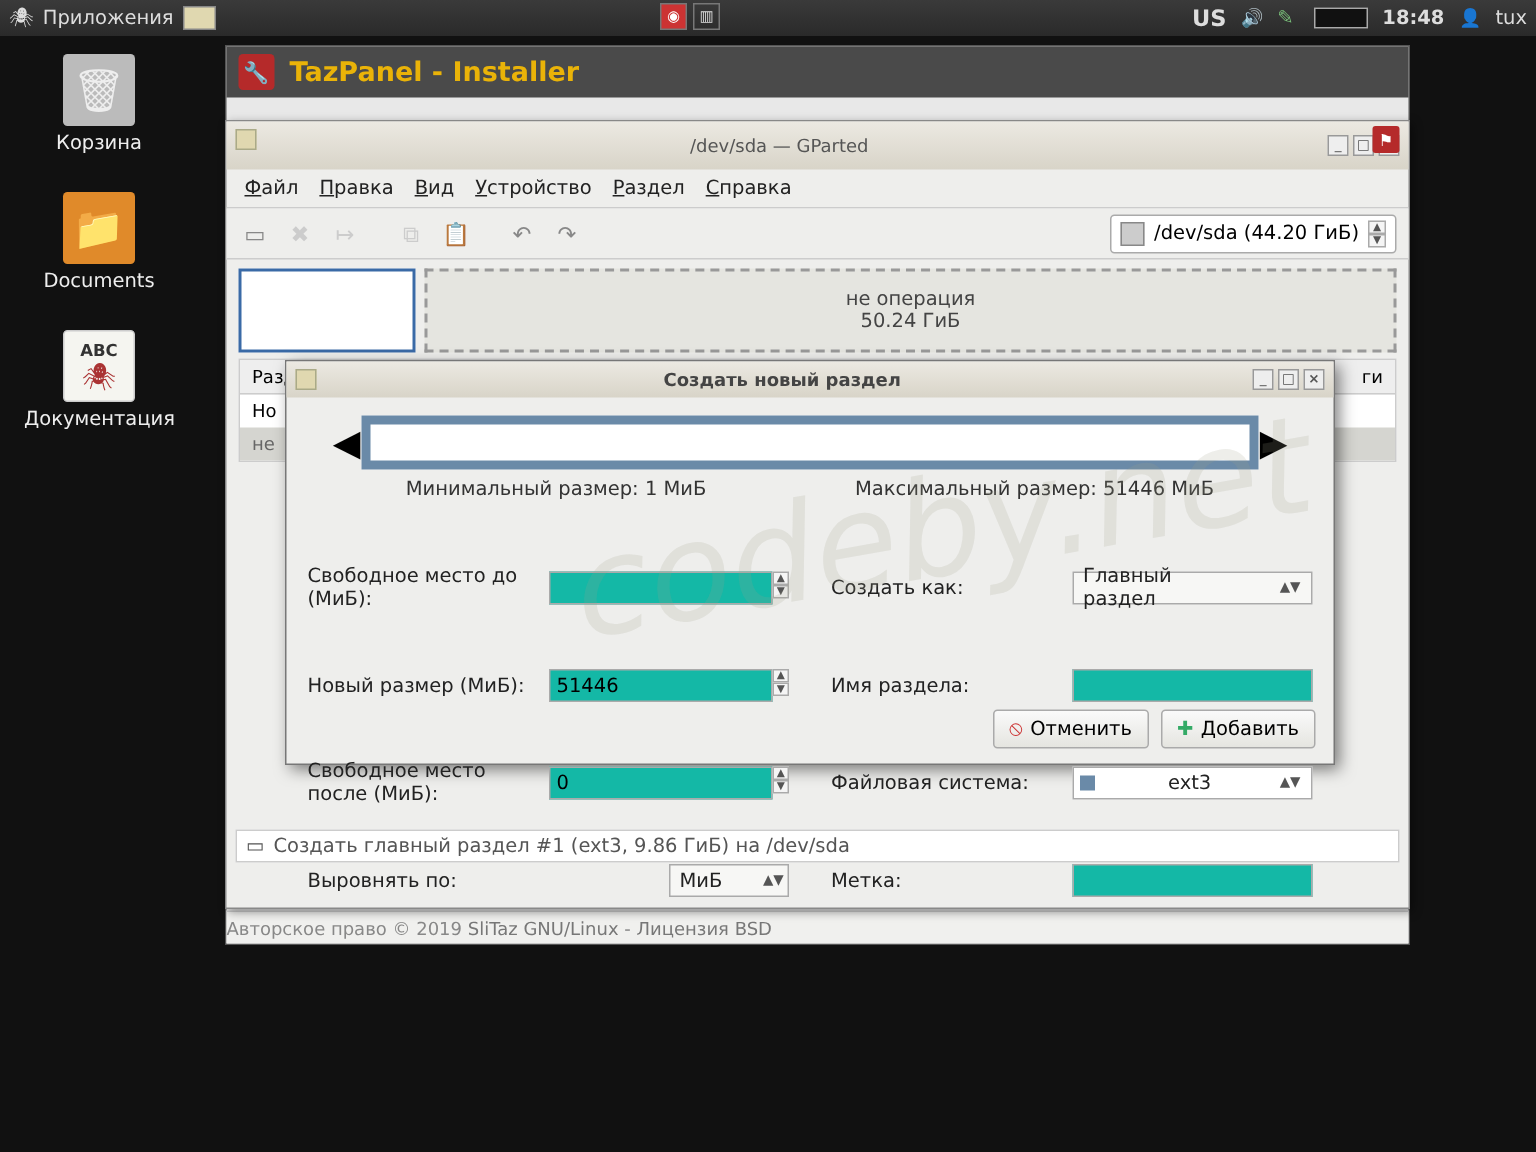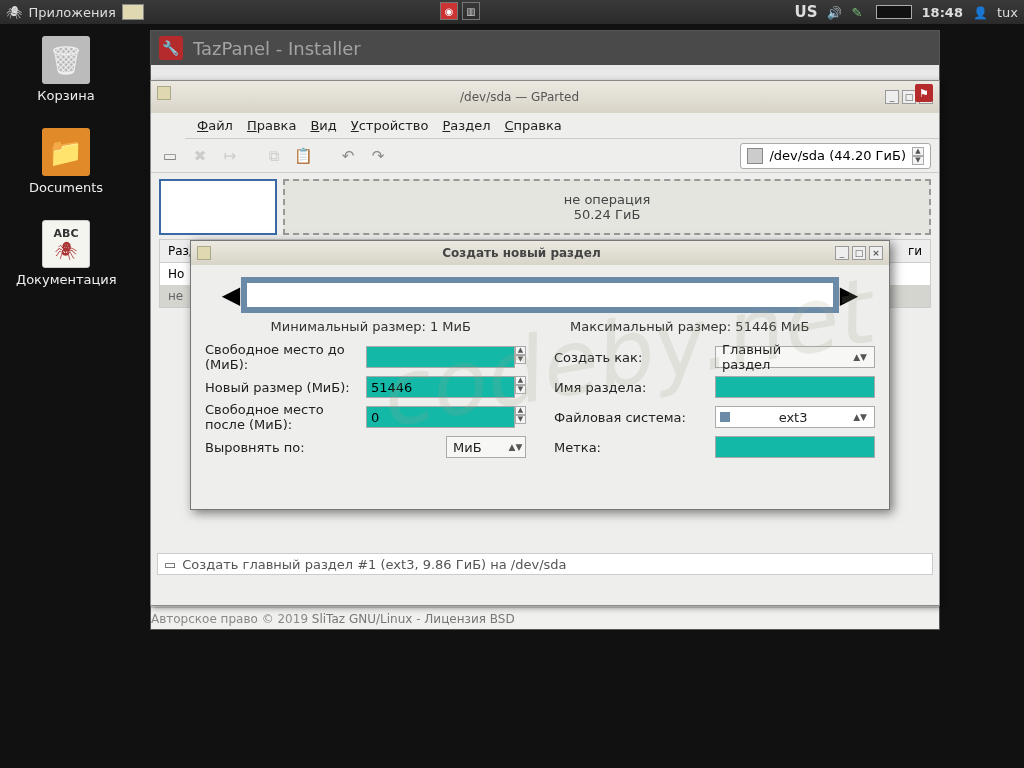--- a/index.html
+++ b/index.html
@@ -23,31 +23,31 @@
 .desktop-icon .glyph { width: 48px; height: 48px; margin: 0 auto 4px; border-radius: 3px; display: flex; align-items: center; justify-content: center; font-size: 28px; }
 .trash .glyph { background: #bbb; }
 .folder .glyph { background: #e08a2a; }
 .doc .glyph { background: #f5f5f0; border: 1px solid #ccc; color: #a33; flex-direction: column; font-size: 11px; }
 
 
 .tazpanel { position: absolute; left: 150px; top: 30px; width: 790px; height: 600px; background: #e8e8e8; border: 1px solid #555; }
 .tazpanel .titlebar { height: 34px; background: #4a4a4a; display: flex; align-items: center; padding: 0 8px; gap: 10px; }
 .tazpanel .tb-icon { width: 24px; height: 24px; background: #b52a2a; border-radius: 3px; display: flex; align-items: center; justify-content: center; color: #fff; }
 .tazpanel .tb-icon::before { content: "🔧"; font-size: 14px; }
-.tazpanel .tb-title { color: #a3a3a3; font-size: 18px; font-weight: normal; }
+.tazpanel .tb-title { color: #eab308; font-size: 18px; font-weight: bold; }
 .tazpanel .tab-peek { position: absolute; right: 8px; top: 255px; width: 18px; height: 36px; background: #f5f5f0; border: 1px solid #bbb; font-size: 12px; display: flex; align-items: center; justify-content: center; }
 .tazpanel .footer { position: absolute; bottom: 0; left: 0; right: 0; height: 22px; background: #f0f0ee; text-align: left; font-size: 12px; color: #888; line-height: 22px; border-top: 1px solid #ccc; }
 .tazpanel .footer a { color: #777; text-decoration: none; }
 
 
 .gparted { position: absolute; left: 150px; top: 80px; width: 790px; height: 526px; background: #eeeeec; border: 1px solid #888; box-shadow: 2px 2px 6px rgba(0,0,0,.4); }
 .gparted .titlebar { height: 24px; background: linear-gradient(#ece9e2,#d8d4c8); display: flex; align-items: center; padding: 16px 6px; font-size: 12px; color: #555; }
 .gparted .titlebar .tb-title { flex: 1; text-align: center; }
 .win-btn { width: 14px; height: 14px; border: 1px solid #999; margin-left: 3px; font-size: 9px; line-height: 12px; text-align: center; color: #555; background: #eee; cursor: pointer; }
-.menubar { height: 26px; display: flex; gap: 14px; align-items: center; padding: 0 12px; border-bottom: 1px solid #ccc; margin-left: 34px; }
+.menubar { height: 26px; display: flex; gap: 14px; align-items: center; padding: 0 12px; border-bottom: 1px solid #ccc; }
 .menubar span { color: #222; cursor: pointer; }
 .menubar span u { text-decoration: underline; }
 .toolbar { height: 34px; display: flex; align-items: center; padding: 0 8px; gap: 8px; border-bottom: 1px solid #ccc; background: #eeeeec; }
 .tool-btn { width: 22px; height: 22px; display: flex; align-items: center; justify-content: center; color: #888; font-size: 15px; cursor: pointer; }
 .dev-select { margin-left: auto; border: 1px solid #aaa; background: #fff; height: 26px; display: flex; align-items: center; padding: 0 6px; gap: 6px; cursor: pointer; border-radius: 3px; }
 .dev-select .disk-icon { width: 16px; height: 16px; background: #ccc; border: 1px solid #888; }
 .spinbtn { display: flex; flex-direction: column; width: 12px; }
 .spinbtn div { height: 9px; border: 1px solid #aaa; font-size: 7px; line-height: 7px; text-align: center; color: #555; background: #f5f5f5; cursor: pointer; }
 
 .disk-vis { display: flex; gap: 6px; padding: 6px 8px 0; }
@@ -67,21 +67,21 @@
 
 
 .dialog { position: absolute; left: 190px; top: 240px; width: 700px; height: 270px; background: #eeeeec; border: 1px solid #777; box-shadow: 3px 3px 10px rgba(0,0,0,.5); }
 .dialog .titlebar { height: 24px; background: linear-gradient(#ece9e2,#d8d4c8); display: flex; align-items: center; padding: 0 6px; font-size: 12px; color: #444; }
 .dialog .titlebar .tb-title { flex: 1; text-align: center; font-weight: bold; }
 .slider-wrap { display: flex; align-items: center; justify-content: center; gap: 0; padding: 10px 30px 4px; }
 .slider-wrap .arrow { width: 20px; height: 40px; color: #000; font-size: 24px; display: flex; align-items: center; justify-content: center; cursor: pointer; }
 .slider-track { flex: 1; height: 36px; background: #fff; border: 6px solid #6a8aa8; }
 .minmax { display: flex; justify-content: space-around; font-size: 13px; color: #333; padding: 0 30px 8px; }
 .form { display: grid; grid-template-columns: 1fr 1fr; gap: 4px 28px; padding: 0 14px; font-size: 13px; color: #222; }
-.form .row2 { display: flex; align-items: center; }
+.form .row2 { display: flex; align-items: center; margin-top: 35px; }
 .form label { flex: 1; }
 .form .ctrl { width: 160px; display: flex; }
 .form input.txt, .form .combo { width: 100%; height: 22px; border: 1px solid #aaa; background: #14b8a6; padding: 0 4px; font-size: 13px; }
 .form .spin { display: flex; }
 .form .spin input { width: 100%; height: 22px; border: 1px solid #aaa; padding: 0 4px; font-size: 13px; }
 .form .combo { display: flex; align-items: center; justify-content: space-between; background: #f7f7f5; cursor: pointer; gap: 24px; }
 .form .combo .v { padding-left: 2px; }
 .form .combo .arr { font-size: 9px; color: #555; padding: 0 3px; }
 .dlg-btns { position: absolute; right: 12px; bottom: 10px; display: flex; gap: 8px; }
 .btn { border: 1px solid #aaa; background: linear-gradient(#fafafa,#e5e5e0); padding: 4px 10px; border-radius: 3px; display: flex; align-items: center; gap: 5px; font-size: 13px; cursor: pointer; }
@@ -294,15 +294,25 @@
         </div>
       </div>
     <div class="row2">
         <label>Метка:</label>
       <div class="ctrl">
           <input class="txt" value="" style="">
         </div>
       </div>
   </div>
 
+  <div class="dlg-btns">
+    <div class="btn">
+        <span class="cancel-icon"></span>
+        <span>Отменить</span>
+      </div>
+    <div class="btn">
+        <span class="add-icon"></span>
+        <span>Добавить</span>
+      </div>
+  </div>
 </div>
 
 <div class="watermark">codeby.net</div>
 
 </body></html>

